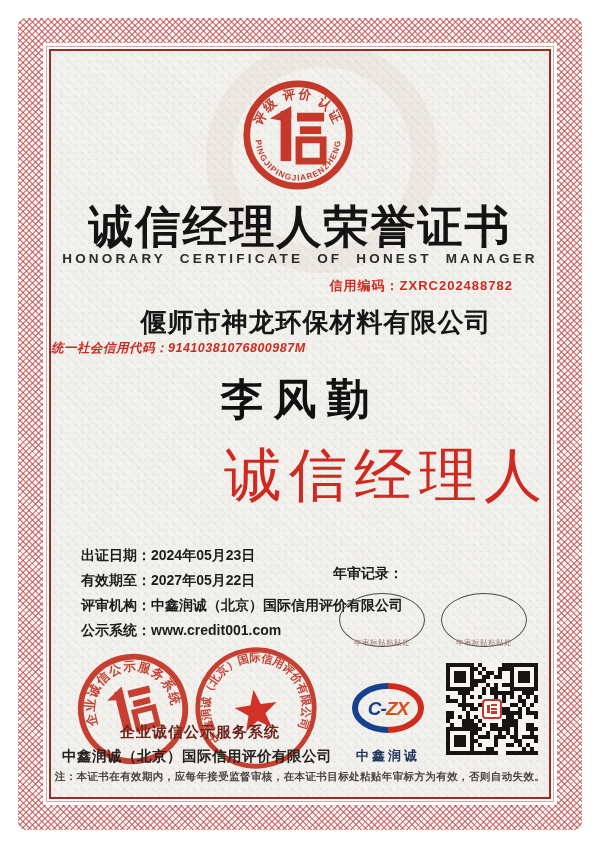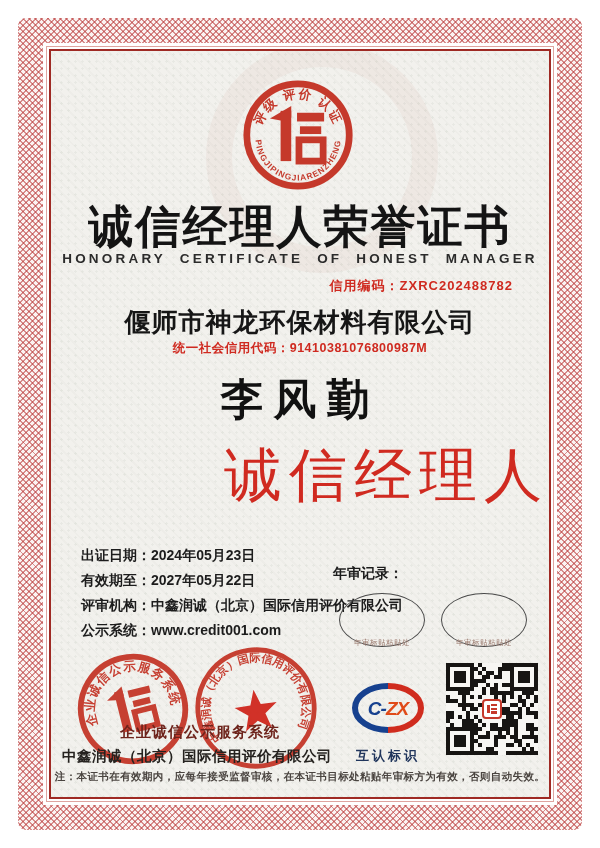--- a/index.html
+++ b/index.html
@@ -46,25 +46,25 @@
   .subtitle{
     position:absolute;left:0;top:200px;width:100%;text-align:center;
     font-size:13.5px;font-weight:bold;color:#2b2b2b;letter-spacing:3.2px;word-spacing:7px;
   }
   .credit-line{
     position:absolute;right:36px;top:226px;text-align:right;
     font-size:13px;font-weight:bold;color:#cf2a20;letter-spacing:1px;
   }
   .company{
     position:absolute;left:0;top:254px;width:100%;text-align:center;
-    font-size:26px;font-weight:900;color:#161616;letter-spacing:1px;
+    font-size:26px;font-weight:900;color:#161616;letter-spacing:1px;padding-left:16px;
   }
   .uscc{
-    position:absolute;left:0;top:289px;width:100%;text-align:center;
-    font-size:12.5px;font-weight:bold;color:#cf2a20;letter-spacing:.5px;
+    position:absolute;left:0;top:289px;width:100%;
+    font-size:12.5px;font-weight:bold;color:#cf2a20;letter-spacing:.5px;font-style:italic;
   }
   .person{
     position:absolute;left:0;top:320px;width:100%;text-align:center;
     font-size:43px;font-weight:900;color:#111;letter-spacing:10px;
   }
   .honor{
     position:absolute;left:0;top:386px;width:100%;text-align:right;
     font-size:58px;font-weight:400;color:#d02a20;letter-spacing:7px;
     font-family:"Liberation Serif","DejaVu Serif",serif;
   }
@@ -203,21 +203,21 @@
     </svg>
 
     <div class="footer-line1">企业诚信公示服务系统</div>
     <div class="footer-line2">中鑫润诚（北京）国际信用评价有限公司</div>
 
     <svg class="czx" viewBox="0 0 82 56">
       <path d="M 41,5 A 33,22 0 0 0 41,49" fill="none" stroke="#17418f" stroke-width="6"></path>
       <path d="M 41,49 A 33,22 0 0 0 41,5" fill="none" stroke="#d02c1e" stroke-width="6"></path>
       <text x="41" y="34" text-anchor="middle" font-size="19" font-weight="bold" font-style="italic" letter-spacing="-1"><tspan fill="#17418f">C-</tspan><tspan fill="#e04a18">ZX</tspan></text>
     </svg>
-    <div class="czx-label">互认标识</div>
+    <div class="czx-label">中鑫润诚</div>
 
     <div class="qr">
       <svg id="qrsvg" width="92" height="92" viewBox="0 0 23 23">
           <rect x="0" y="0" width="1" height="1" fill="#171513"></rect>
           <rect x="1" y="0" width="1" height="1" fill="#171513"></rect>
           <rect x="2" y="0" width="1" height="1" fill="#171513"></rect>
           <rect x="3" y="0" width="1" height="1" fill="#171513"></rect>
           <rect x="4" y="0" width="1" height="1" fill="#171513"></rect>
           <rect x="5" y="0" width="1" height="1" fill="#171513"></rect>
           <rect x="6" y="0" width="1" height="1" fill="#171513"></rect>

